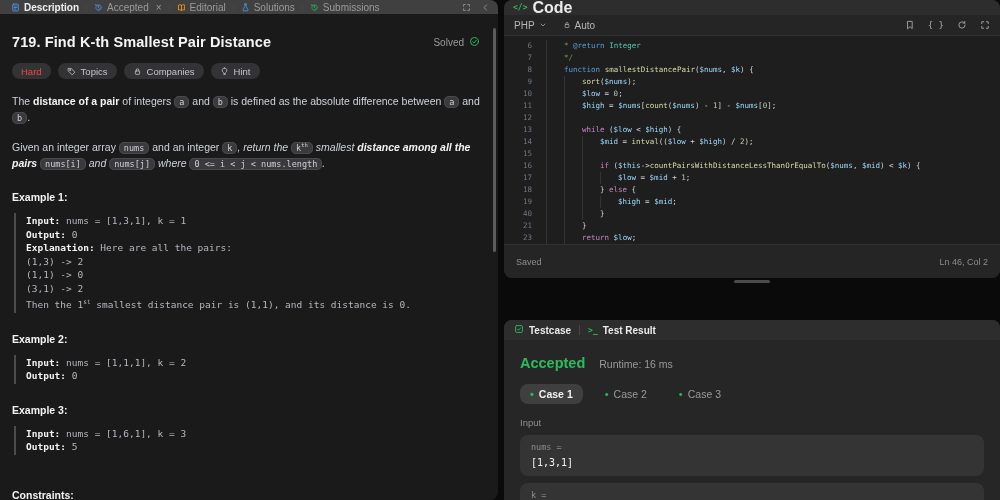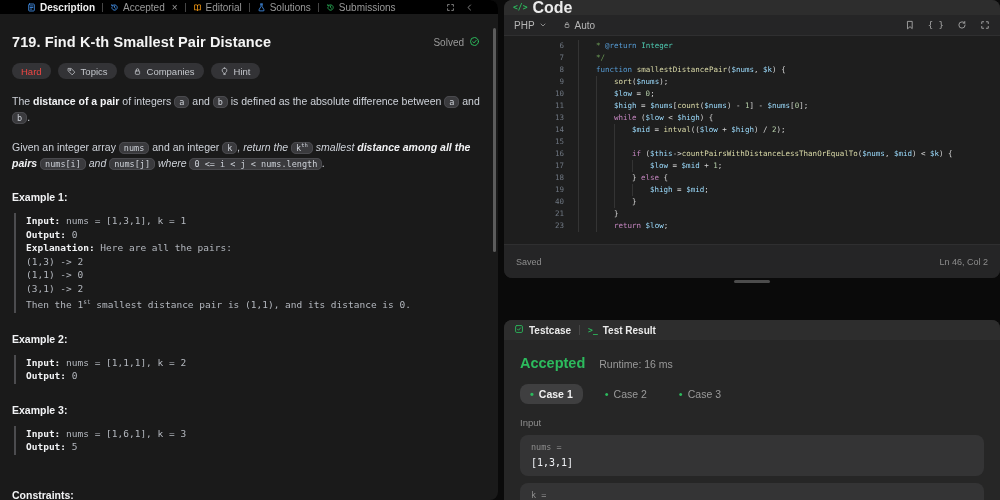--- a/index.html
+++ b/index.html
@@ -2,21 +2,21 @@
 <html><head>
 <meta charset="utf-8">
 <style>
   * { margin:0; padding:0; box-sizing:border-box; }
   html,body { width:1000px; height:500px; overflow:hidden; }
   body { background:#0a0a0a; font-family:"Liberation Sans", sans-serif; position:relative; }
   sup { font-size:0.65em; }
 
   
   .left-panel { position:absolute; left:0; top:0; width:498px; height:500px; background:#1a1a1a; border-radius:0 8px 8px 0; }
-  .tabbar { height:14px; background:#000000; display:flex; align-items:center; padding:0 20px; border-radius:0 8px 0 0; }
+  .tabbar { height:14px; background:#404040; display:flex; align-items:center; padding:0 4px; border-radius:0 8px 0 0; }
   .tabs { display:flex; align-items:center; height:100%; flex:1; overflow:hidden; }
   .tab { display:flex; align-items:center; gap:4px; padding:0 7px; height:100%; font-size:10px; color:#9a9a9a; cursor:pointer; white-space:nowrap; }
   .tab.active .tlab { color:#f0f0f0; font-weight:700; }
   .tic { display:inline-flex; } .tic svg { width:9px; height:9px; }
   .tab-x { color:#9a9a9a; font-size:10px; margin-left:3px; }
   .sep { width:1px; height:9px; background:#454545; flex:none; }
   .tabbar-right { display:flex; align-items:center; gap:10px; color:#9f9f9f; padding-right:4px; }
   .bar-ic svg { width:9px; height:9px; display:block; }
 
   .left-content { position:absolute; top:14px; left:0; right:0; bottom:0; padding:20px 18px 0 12px; overflow:hidden; }
@@ -53,21 +53,21 @@
 
   .code-panel { position:absolute; top:0; left:0; right:0; height:278px; background:#1e1e1e; border-radius:8px; }
   .toolbar { position:absolute; top:15px; left:0; right:0; height:21px; background:#252526; display:flex; align-items:center; padding:0 10px; gap:16px; color:#b6b6b6; font-size:10px; border-bottom:1px solid #2f2f30; }
   .tool-group { display:flex; align-items:center; gap:4px; cursor:pointer; }
   .tool-group svg { width:8px; height:8px; }
   .tool-spacer { flex:1; }
   .tool-icons { display:flex; align-items:center; gap:13px; color:#a9a9a9; }
   .tool-icons .tbtn { display:inline-flex; cursor:pointer; font-size:9px; font-family:"DejaVu Sans Mono", monospace; }
   .tool-icons svg { width:10px; height:10px; }
 
-  .code-area { position:absolute; top:37px; left:0; right:0; bottom:22px; overflow:hidden; padding-top:3px; font-family:"DejaVu Sans Mono", monospace; font-size:7.5px; line-height:12px; cursor:text;margin-left:32px; }
+  .code-area { position:absolute; top:37px; left:0; right:0; bottom:22px; overflow:hidden; padding-top:3px; font-family:"DejaVu Sans Mono", monospace; font-size:7.5px; line-height:12px; cursor:text; }
   .cl { white-space:pre; height:12px; }
   .ln { display:inline-block; width:28px; text-align:right; margin-right:14px; color:#6e7681; }
   .ind { display:inline-block; width:18px; height:12px; border-left:1px solid #343434; vertical-align:top; }
   .cm{color:#6a9955;} .tag{color:#569cd6;} .type{color:#4ec9b0;} .kw{color:#569cd6;}
   .ctrl{color:#c586c0;} .fn{color:#dcdcaa;} .var{color:#9cdcfe;} .num{color:#b5cea8;} .pun{color:#d4d4d4;} .pl{color:#d4d4d4;}
 
   .statusbar { position:absolute; bottom:0; left:0; right:0; height:34px; background:#252526; border-top:1px solid #2f2f30; border-radius:0 0 8px 8px; display:flex; align-items:center; justify-content:space-between; padding:0 12px; color:#8d8d8d; font-size:9px; }
 
   .resize-handle { position:absolute; top:280px; left:50%; transform:translateX(-50%); width:36px; height:3px; background:#4c4c4c; border-radius:2px; cursor:row-resize; }
 
@@ -268,20 +268,21 @@
             </span>
         </div>
       </div>
       <div class="code-area">
           <div class="cl"><span class="ln">6</span><span class="ind"></span><span class="cm">* </span><span class="tag">@return</span><span class="cm"> </span><span class="type">Integer</span></div>
           <div class="cl"><span class="ln">7</span><span class="ind"></span><span class="cm">*/</span></div>
           <div class="cl"><span class="ln">8</span><span class="ind"></span><span class="kw">function</span><span class="pl"> </span><span class="fn">smallestDistancePair</span><span class="pun">(</span><span class="var">$nums</span><span class="pun">, </span><span class="var">$k</span><span class="pun">) {</span></div>
           <div class="cl"><span class="ln">9</span><span class="ind"></span><span class="ind"></span><span class="fn">sort</span><span class="pun">(</span><span class="var">$nums</span><span class="pun">);</span></div>
           <div class="cl"><span class="ln">10</span><span class="ind"></span><span class="ind"></span><span class="var">$low</span><span class="pun"> = </span><span class="num">0</span><span class="pun">;</span></div>
           <div class="cl"><span class="ln">11</span><span class="ind"></span><span class="ind"></span><span class="var">$high</span><span class="pun"> = </span><span class="var">$nums</span><span class="pun">[</span><span class="fn">count</span><span class="pun">(</span><span class="var">$nums</span><span class="pun">)</span><span class="pun"> - </span><span class="num">1</span><span class="pun">] - </span><span class="var">$nums</span><span class="pun">[</span><span class="num">0</span><span class="pun">];</span></div>
+          <div class="cl"><span class="ln">12</span><span class="ind"></span><span class="ind"></span></div>
           <div class="cl"><span class="ln">13</span><span class="ind"></span><span class="ind"></span><span class="ctrl">while</span><span class="pun"> (</span><span class="var">$low</span><span class="pun"> &lt; </span><span class="var">$high</span><span class="pun">) {</span></div>
           <div class="cl"><span class="ln">14</span><span class="ind"></span><span class="ind"></span><span class="ind"></span><span class="var">$mid</span><span class="pun"> = </span><span class="fn">intval</span><span class="pun">((</span><span class="var">$low</span><span class="pun"> + </span><span class="var">$high</span><span class="pun">) / </span><span class="num">2</span><span class="pun">);</span></div>
           <div class="cl"><span class="ln">15</span><span class="ind"></span><span class="ind"></span><span class="ind"></span></div>
           <div class="cl"><span class="ln">16</span><span class="ind"></span><span class="ind"></span><span class="ind"></span><span class="ctrl">if</span><span class="pun"> (</span><span class="var">$this</span><span class="pun">-&gt;</span><span class="fn">countPairsWithDistanceLessThanOrEqualTo</span><span class="pun">(</span><span class="var">$nums</span><span class="pun">, </span><span class="var">$mid</span><span class="pun">) &lt; </span><span class="var">$k</span><span class="pun">) {</span></div>
           <div class="cl"><span class="ln">17</span><span class="ind"></span><span class="ind"></span><span class="ind"></span><span class="ind"></span><span class="var">$low</span><span class="pun"> = </span><span class="var">$mid</span><span class="pun"> + </span><span class="num">1</span><span class="pun">;</span></div>
           <div class="cl"><span class="ln">18</span><span class="ind"></span><span class="ind"></span><span class="ind"></span><span class="pun">} </span><span class="ctrl">else</span><span class="pun"> {</span></div>
           <div class="cl"><span class="ln">19</span><span class="ind"></span><span class="ind"></span><span class="ind"></span><span class="ind"></span><span class="var">$high</span><span class="pun"> = </span><span class="var">$mid</span><span class="pun">;</span></div>
           <div class="cl"><span class="ln">40</span><span class="ind"></span><span class="ind"></span><span class="ind"></span><span class="pun">}</span></div>
           <div class="cl"><span class="ln">21</span><span class="ind"></span><span class="ind"></span><span class="pun">}</span></div>
           <div class="cl"><span class="ln">23</span><span class="ind"></span><span class="ind"></span><span class="ctrl">return</span><span class="pl"> </span><span class="var">$low</span><span class="pun">;</span></div>

